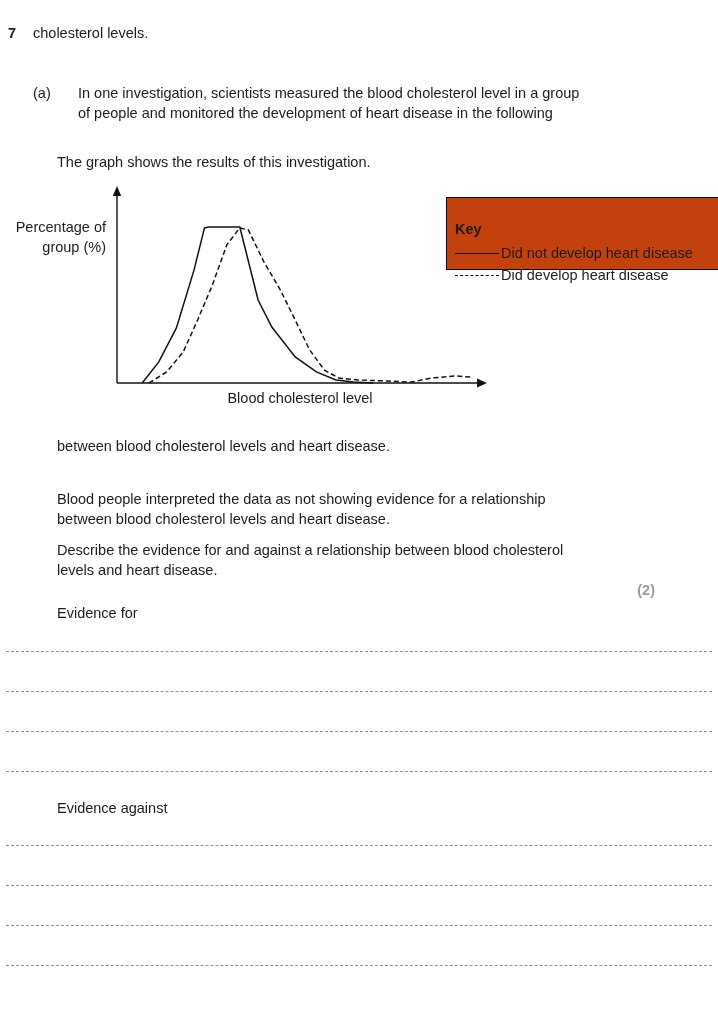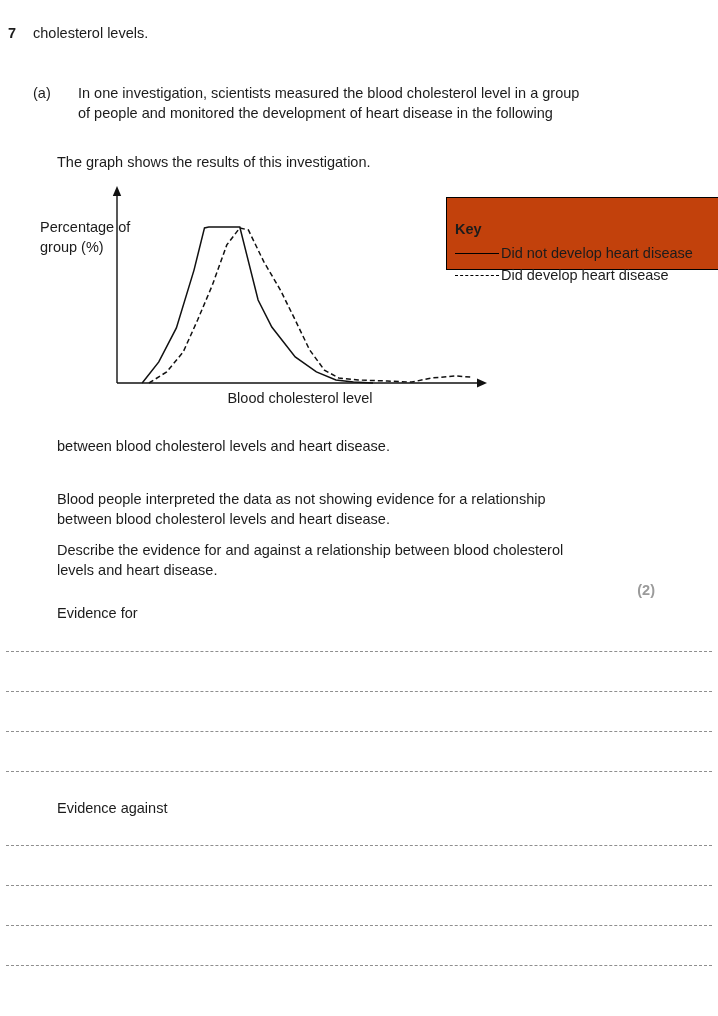--- a/index.html
+++ b/index.html
@@ -10,21 +10,21 @@
     color:#1c1c1c; overflow:hidden;
   }
   .page > * { position:absolute; }
   .qnum   { left:8px;  top:24px; font-weight:700; }
   .intro  { left:33px; top:24px; }
   .pa-label { left:33px; top:84px; }
   .pa-text  { left:47px; top:84px;margin-left:31px; }
   .caption  { left:57px; top:153px; }
 
   .graph { left:0; top:180px; width:718px; height:232px; }
-  .ylabel { position:absolute; left:4px; top:38px; width:102px; text-align:left;margin-left:36px; }
+  .ylabel { position:absolute; left:4px; top:38px; width:102px; text-align:right; }
   .plot   { position:absolute; left:107px; top:5px; }
   .keybox { position:absolute; left:446px; top:17px; width:289px; height:73px;
             border:1.3px solid #000; padding:22px 8px; background:#c2410c; }
   .keytitle { font-weight:700; margin-bottom:3px; }
   .keyrow { display:flex; align-items:center; height:22px; }
   .sample { display:inline-block; width:44px; height:0; margin-right:2px; flex:0 0 44px; }
   .sample.solid  { border-top:1.7px solid #000; }
   .sample.dashed { border-top:1.7px dashed #000; }
   .xlabel { position:absolute; left:117px; top:209px; width:366px; text-align:center; }
 

